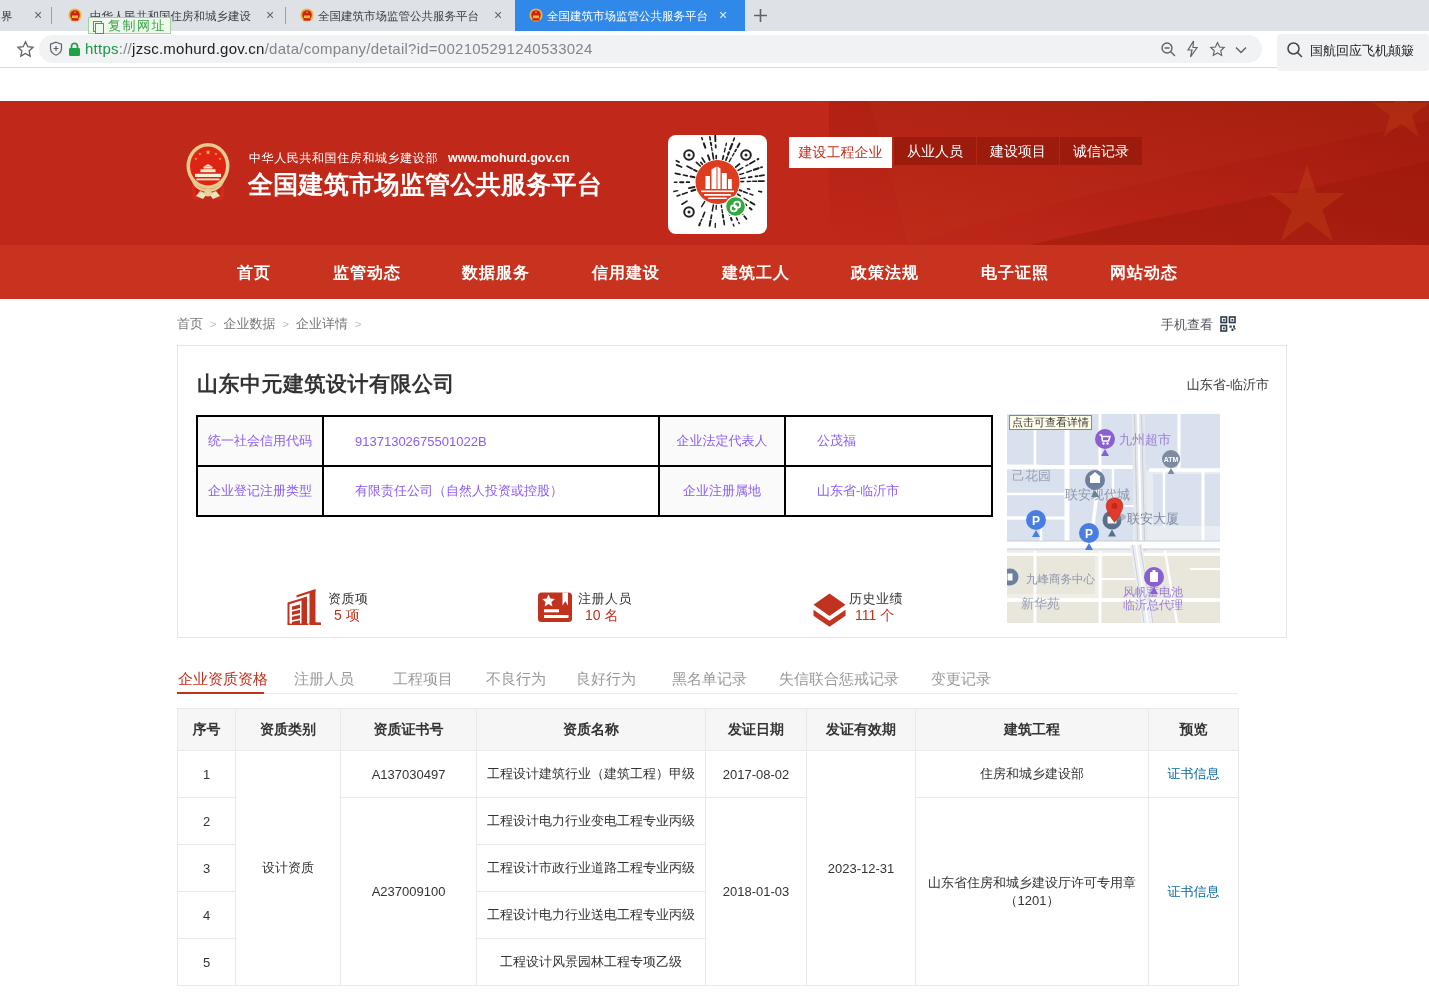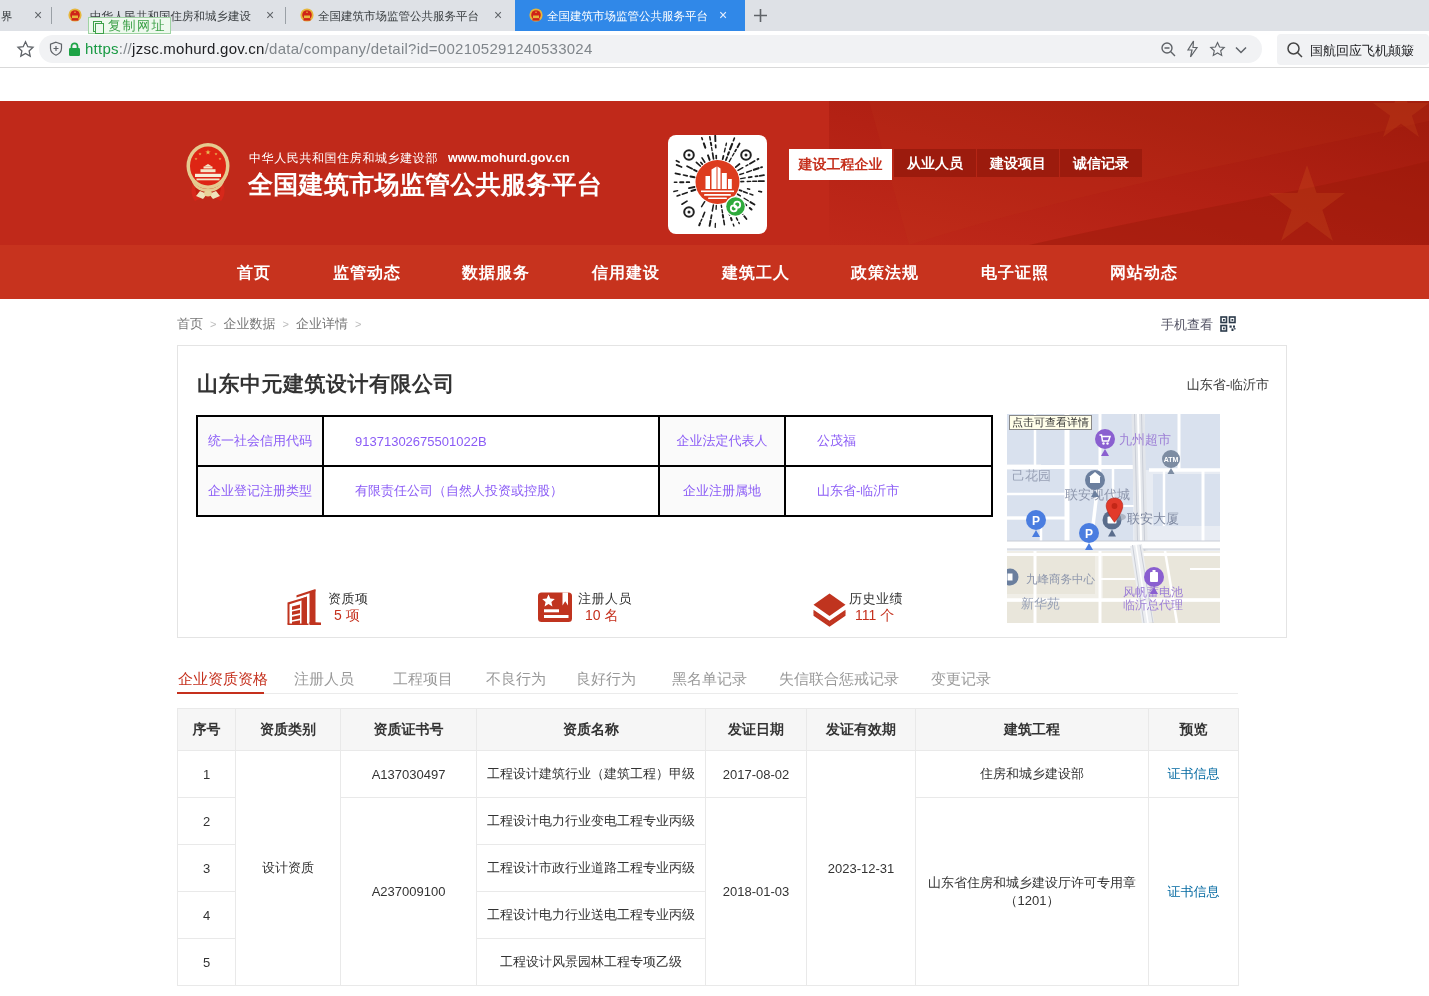--- a/index.html
+++ b/index.html
@@ -15,32 +15,32 @@
 #atab .ttl{color:#fff}
 #atab .tclose{color:#e8f0fe}
 .fav{position:absolute;top:8px;width:14px;height:14px}
 #tooltip{position:absolute;left:88px;top:17px;height:17px;background:#eef9ee;border:1px solid #9fd3a3;color:#3da149;font-size:13px;letter-spacing:1.5px;line-height:15px;padding:0 4px 0 19px;white-space:nowrap;z-index:9}
 #tooltip:before{content:"";position:absolute;left:4px;top:3px;width:7px;height:9px;border:1px solid #3da149}
 #tooltip:after{content:"";position:absolute;left:6px;top:5px;width:7px;height:9px;border:1px solid #3da149;background:#eef9ee}
 #toolbar{position:absolute;left:0;top:31px;width:1429px;height:37px;background:#fff;border-bottom:1px solid #d9d9d9}
 #urlbox{position:absolute;left:39px;top:4px;width:1223px;height:28px;background:#f1f2f4;border-radius:14px}
 #urltext{position:absolute;left:46px;top:5px;font-size:15px;letter-spacing:0.25px;color:#202124;white-space:nowrap}
 #urltext .g{color:#199a43}.cg{color:#80868b}
-#sbox{position:absolute;left:1277px;top:3px;width:152px;height:31px;background:#f1f2f4;border-radius:4px}
+#sbox{position:absolute;left:1277px;top:3px;width:152px;height:37px;background:#f1f2f4;border-radius:4px}
 #sbox span{position:absolute;left:33px;top:8px;font-size:13px;color:#202124;white-space:nowrap}
 
 #hdr{position:absolute;left:0;top:101px;width:1429px;height:144px;background:#c0291a;overflow:hidden}
 #hnav{position:absolute;left:0;top:245px;width:1429px;height:54px;background:#c7331e;overflow:hidden}
 #hnav span{position:absolute;top:18px;transform:translateX(-50%);color:#fff;font-size:16px;font-weight:bold;letter-spacing:1px;white-space:nowrap}
 #htit1{position:absolute;left:249px;top:49px;color:#fff;font-size:12px;font-weight:normal;letter-spacing:0.6px;white-space:nowrap}
 #htit1 b{letter-spacing:0;margin-left:10px;font-size:12.5px}
 #htit2{position:absolute;left:248px;top:67px;color:#fff;font-size:25px;font-weight:bold;letter-spacing:0.3px;white-space:nowrap}
 #qrbox{position:absolute;left:668px;top:135px;width:99px;height:99px;background:#fff;border-radius:8px}
 #stabs{position:absolute;left:789px;top:137px;height:31px}
-.stab{position:absolute;top:12px;height:28px;color:#fff;font-size:14px;font-weight:bold;text-align:center;line-height:29px;background:#9c1b0d}
+.stab{position:absolute;top:0;height:28px;color:#fff;font-size:14px;font-weight:normal;text-align:center;line-height:29px;background:#9c1b0d}
 .stab.on{background:#fff;color:#c5301d;height:31px;line-height:31px}
 #sinput{position:absolute;left:789px;top:168px;width:448px;height:37px;background:#fff;border-radius:2px}
 #sinput .ph{position:absolute;left:13px;top:10px;font-size:15px;color:#b9b9b9;letter-spacing:0.5px;white-space:nowrap}
 #sbtn{position:absolute;right:1px;top:1px;width:61px;height:35px;background:#d7452c;color:#fff;font-size:15px;text-align:center;line-height:35px;letter-spacing:2px}
 
 #crumb{position:absolute;left:177px;top:315px;font-size:13px;color:#777}
 #crumb .sep{color:#bbb;margin:0 7px;font-size:11px}
 #mview{position:absolute;left:1161px;top:316px;font-size:13px;color:#556}
 
 #card{position:absolute;left:177px;top:345px;width:1110px;height:293px;border:1px solid #e4e4e4}

